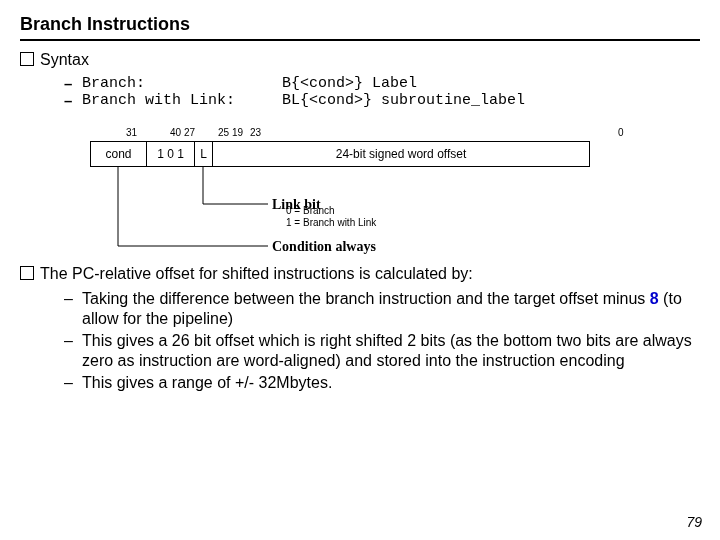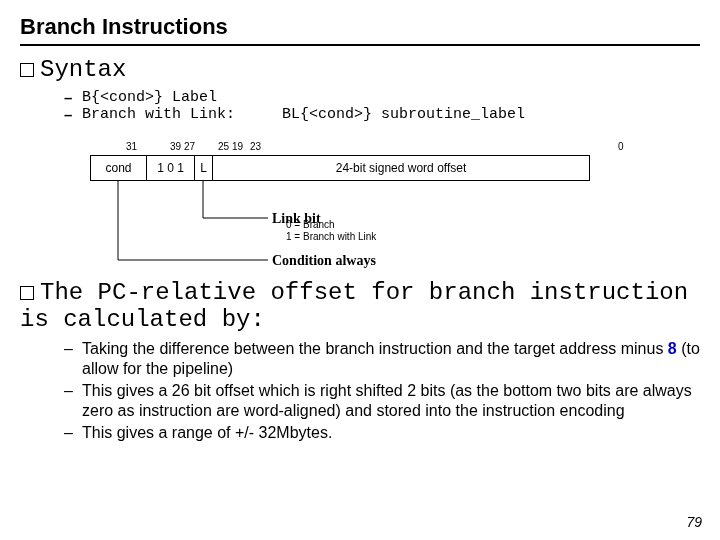--- a/index.html
+++ b/index.html
@@ -5,30 +5,29 @@
   * { box-sizing: border-box; margin: 0; padding: 0; }
   body {
     width: 720px; height: 540px;
     background: #fff;
     font-family: Arial, Helvetica, sans-serif;
     color: #000;
     position: relative;
     padding: 14px 20px;
   }
   .title {
-    font-size: 22px;
+    font-size: 18px;
     font-weight: bold;
     padding-bottom: 4px;
     border-bottom: 2px solid #000;
     margin-bottom: 10px;
   }
   .sec-head {
-    font-size: 24px;
+    font-size: 16px;
     margin: 4px 0 6px 0;
-    font-family: Liberation Mono, monospace;
   }
   .sec-head .qbox {
     display: inline-block;
     width: 14px; height: 14px;
     border: 1.5px solid #000;
     margin-right: 6px;
     vertical-align: -1px;
   }
   .syntax-block {
     margin-left: 44px;
@@ -112,33 +111,34 @@
 
 <div class="title">Branch Instructions</div>
 
 <div class="sec-head">
   <span class="qbox"></span><span>Syntax</span>
 </div>
 
 <div class="syntax-block">
   <div class="syntax-row">
     <span class="dash">–</span>
+    <span class="left">Branch:</span>
     <span class="right">B{&lt;cond&gt;} Label</span>
   </div>
   <div class="syntax-row">
     <span class="dash">–</span>
     <span class="left">Branch with Link:</span>
     <span class="right">BL{&lt;cond&gt;} subroutine_label</span>
   </div>
 </div>
 
 <div class="diagram-wrap">
   <div class="bitnums">
     <span style="left:0px">31</span>
-    <span style="left:44px">39</span>
+    <span style="left:44px">40</span>
     <span style="left:58px">27</span>
     <span style="left:92px">25</span>
     <span style="left:106px">19</span>
     <span style="left:124px">23</span>
     <span style="left:492px">0</span>
   </div>
   <div class="encrow">
     <div class="cell c-cond">cond</div>
     <div class="cell c-op">1 0 1</div>
     <div class="cell c-l">L</div>
@@ -154,28 +154,28 @@
     <div class="annot-text linkbit-label">Link bit</div>
     <div class="annot-text linkbit-vals">
       <div>0 = Branch</div>
       <div>1 = Branch with Link</div>
     </div>
     <div class="annot-text condfield-label">Condition always</div>
   </div>
 </div>
 
 <div class="sec-head" style="margin-top:6px;">
-  <span class="qbox"></span><span>The PC-relative offset for branch instruction is calculated by:</span>
+  <span class="qbox"></span><span>The PC-relative offset for shifted instructions is calculated by:</span>
 </div>
 
 <div class="bullets">
   <div class="item">
     <span class="dash">–</span>
     <span class="txt">
-      <span>Taking the difference between the branch instruction and the target address minus </span><span class="blue8">8</span><span> (to allow for the pipeline)</span>
+      <span>Taking the difference between the branch instruction and the target offset minus </span><span class="blue8">8</span><span> (to allow for the pipeline)</span>
     </span>
   </div>
   <div class="item">
     <span class="dash">–</span>
     <span class="txt">This gives a 26 bit offset which is right shifted 2 bits (as the bottom two bits are always zero as instruction are word-aligned) and stored into the instruction encoding</span>
   </div>
   <div class="item">
     <span class="dash">–</span>
     <span class="txt">This gives a range of +/- 32Mbytes.</span>
   </div>

